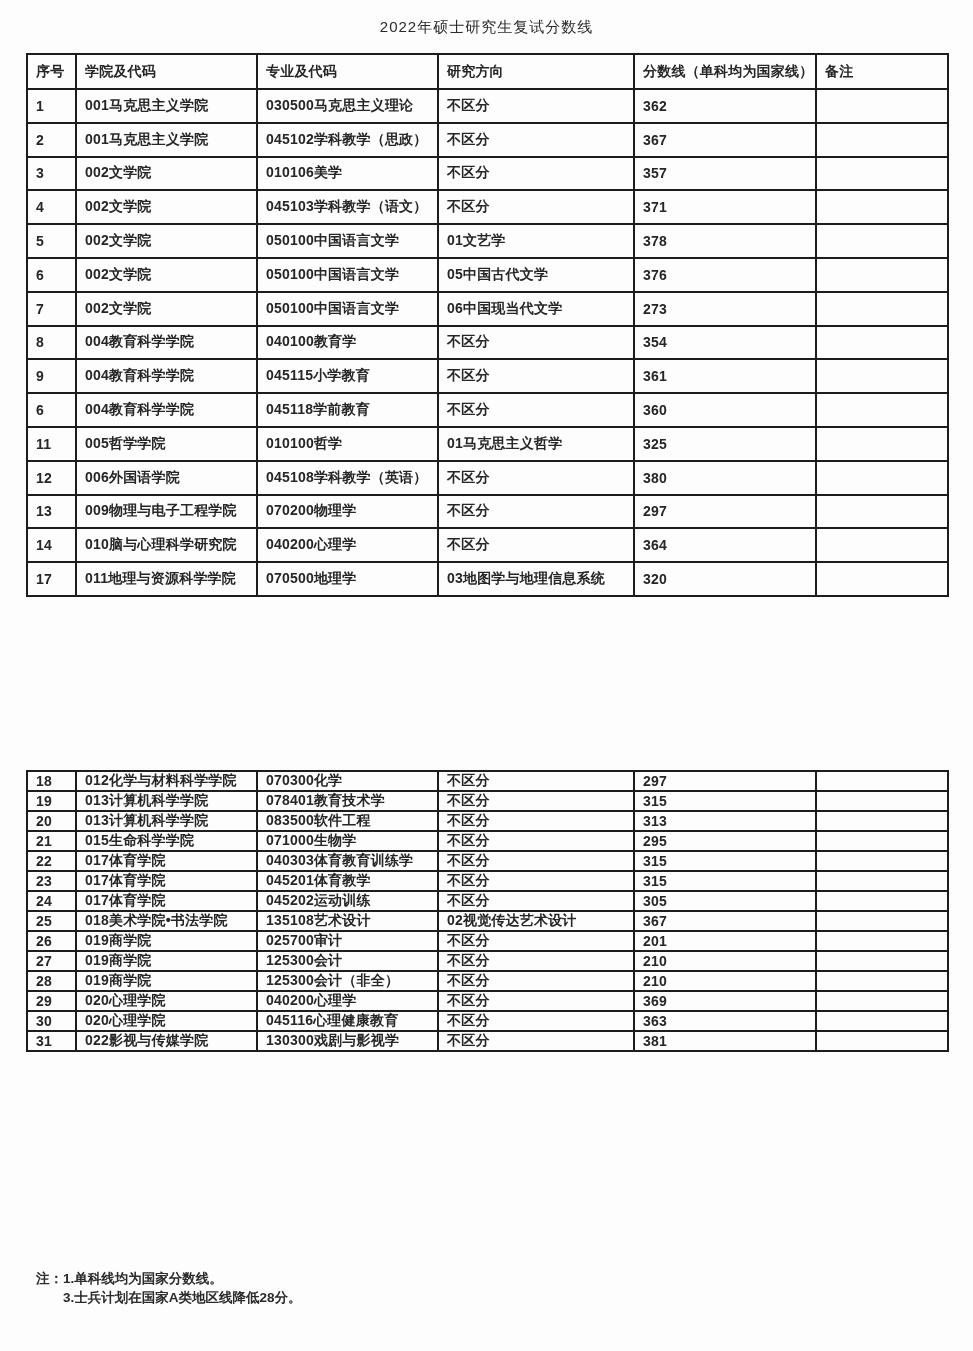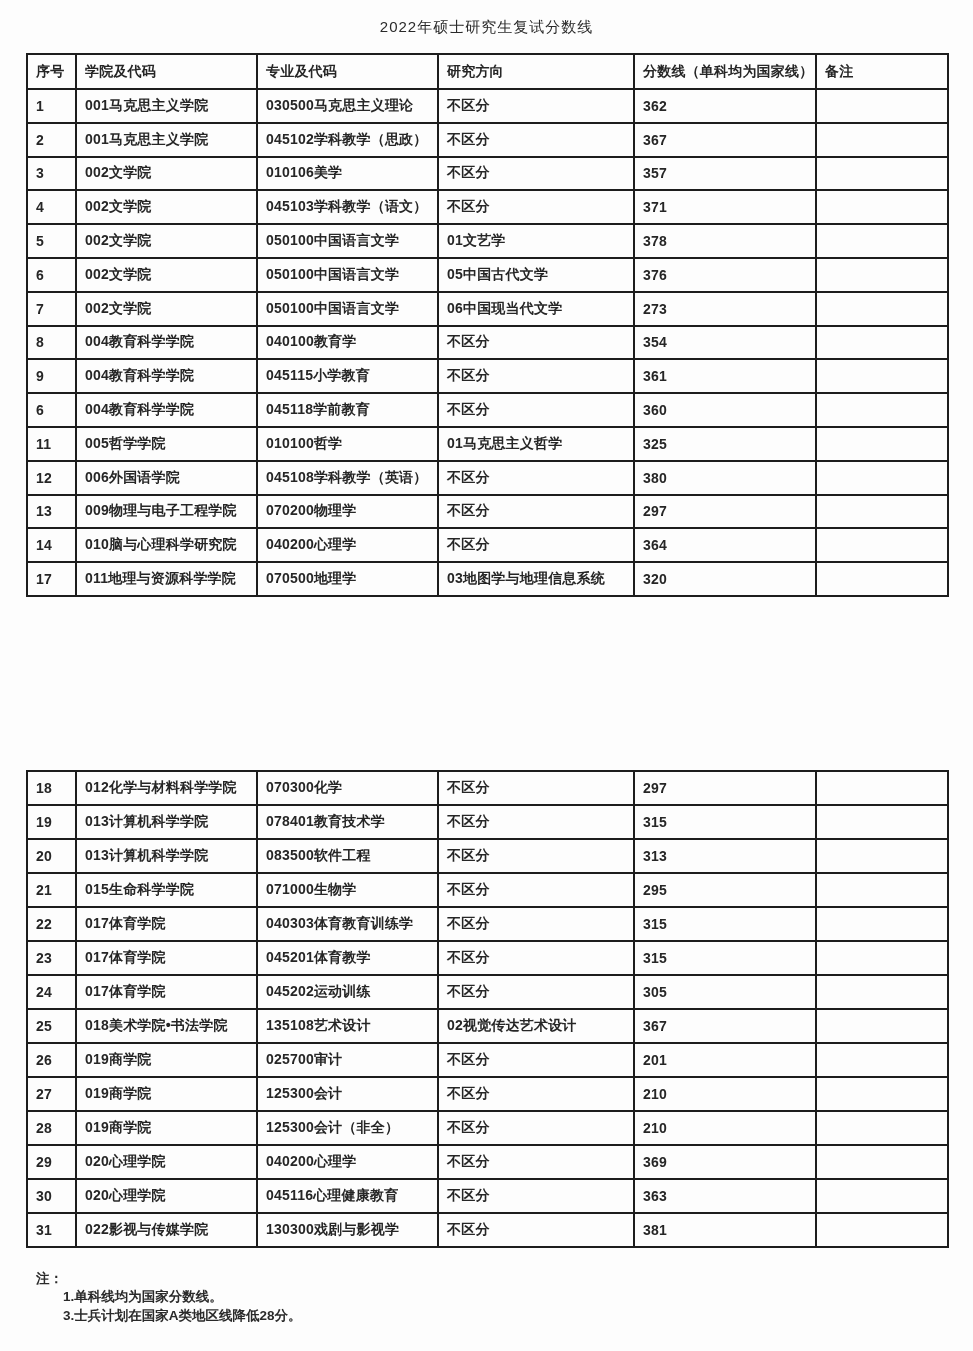--- a/index.html
+++ b/index.html
@@ -42,42 +42,42 @@
     text-align: left;
     vertical-align: middle;
     padding: 0 4px 0 8px;
     overflow: hidden;
     white-space: nowrap;
     letter-spacing: 0.2px;
   }
   table.score-table th { font-weight: 700; }
   #table-part1 thead tr { height: 35px; padding-left: 44px; }
   #table-part1 tbody tr { height: 33.8px; }
-  #table-part2 tbody tr { height: 34px; }
+  #table-part2 tbody tr { height: 20px; }
   col.c-seq       { width: 49px; }
   col.c-college   { width: 181px; }
   col.c-major     { width: 181px; }
   col.c-direction { width: 196px; }
   col.c-score     { width: 182px; }
   col.c-remark    { width: 132px; }
   .notes {
     position: absolute;
     left: 36px;
     top: 1270px;
     display: flex;
     align-items: flex-start;
     font-size: 13.5px;
     font-weight: 600;
     color: #2a2a2a;
   }
   .notes .notes-prefix {
     flex: 0 0 auto;
     line-height: 18.5px;
   }
-  .notes .notes-list { flex: 0 0 auto; margin-top: 18px; }
+  .notes .notes-list { flex: 0 0 auto; }
   .notes .note-line { line-height: 18.5px; }
 </style>
 </head>
 <body>
 
 <div class="doc-title">2022年硕士研究生复试分数线</div>
 
 <table class="score-table" id="table-part1">
   <colgroup>
     <col class="c-seq">

